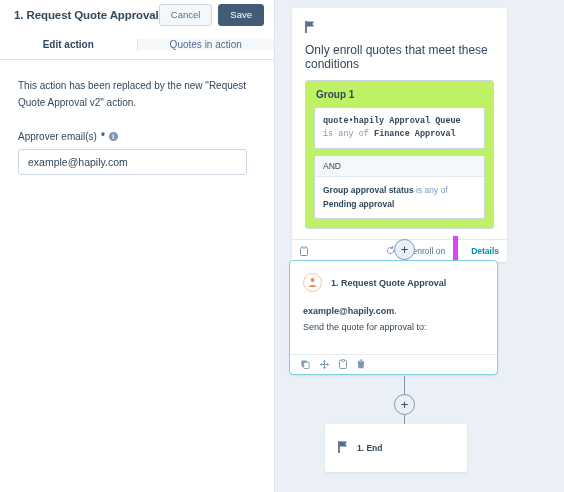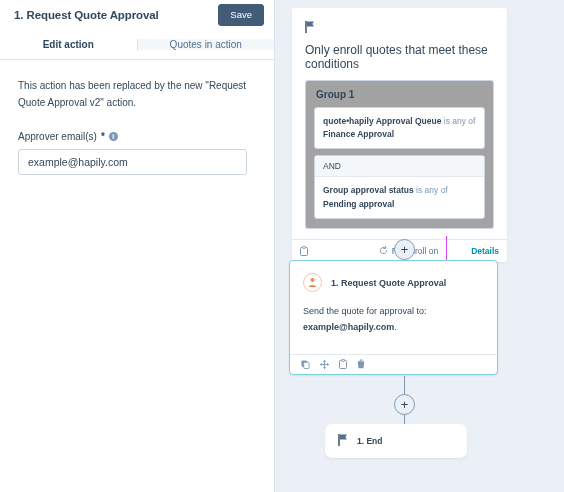--- a/index.html
+++ b/index.html
@@ -199,38 +199,39 @@
     font-weight: bold;
     color: #33475b;
   }
   .trigger-sub {
     font-size: 12px;
     color: #33475b;
     padding: 0 13px 9px 13px;
   }
   .group-box {
     margin: 0 13px 10px 13px;
-    background: #a3a3a3;
+    background: #bef264;
     border: 1px solid #cbd6e2;
     border-radius: 3px;
     padding: 8px 8px 9px 8px;
   }
   .group-title {
     font-size: 10px;
     font-weight: bold;
     color: #33475b;
     margin-bottom: 7px;
     padding-left: 2px;
   }
   .cond-box {
     background: #ffffff;
     border: 1px solid #cbd6e2;
     border-radius: 3px;
     padding: 7px 8px;
     margin-bottom: 6px;
+    font-family: Liberation Mono, monospace;
   }
   .cond-text {
     font-size: 8.5px;
     color: #7c98b6;
     line-height: 1.55;
   }
   .cond-text b { color: #33475b; font-weight: bold; }
   .and-box {
     background: #ffffff;
     border: 1px solid #cbd6e2;
@@ -260,22 +261,22 @@
     display: flex; align-items: center; gap: 4px;
     font-size: 8.5px;
     color: #516f90;
     cursor: pointer;
   }
   .details-link {
     font-size: 8.5px;
     color: #0091ae;
     font-weight: bold;
     cursor: pointer;
-    border-left: 1px solid #d946ef;
-    padding-left: 24px;
+    border-left: 5px solid #d946ef;
+    padding-left: 13px;
     margin-left: 8px;
     height: 30px;
     display: flex; align-items: center;
   }
 
   
   .action-card {
     left: 14px;
     top: 260px;
     width: 209px;
@@ -316,43 +317,43 @@
     height: 20px;
     padding: 0 11px;
   }
   .mini-icon { cursor: pointer; display: flex; align-items: center; }
 
   
   .end-card {
     left: 50px;
     top: 424px;
     width: 142px;
-    height: 34px;
+    height: 48px;
     display: flex;
     align-items: center;
     gap: 9px;
     padding: 0 13px;
-    border-radius: 7px;
   }
   .end-title {
     font-size: 8.5px;
     font-weight: bold;
     color: #33475b;
   }
 </style>
 </head>
 <body>
 
 <div class="app">
 
   <div class="left-panel">
 
     <div class="panel-header">
       <div class="panel-title">1. Request Quote Approval</div>
       <div class="header-buttons">
+        <button class="btn btn-cancel">Cancel</button>
         <button class="btn btn-save">Save</button>
       </div>
     </div>
 
     <div class="tabs">
       <div class="tab active">Edit action</div>
       <div class="tab">Quotes in action</div>
     </div>
 
     <div class="panel-body">
@@ -440,22 +441,22 @@
         <div class="action-head">
           <span class="action-icon-wrap">
             <svg width="11" height="11" viewBox="0 0 12 12">
               <circle cx="6" cy="3.3" r="2.1" fill="#f2854c"></circle>
               <path d="M2 11 C2 7.8 10 7.8 10 11 Z" fill="#f2854c"></path>
             </svg>
           </span>
           <span class="action-title">1. Request Quote Approval</span>
         </div>
         <div class="action-body">
+          <div><b>example@hapily.com</b><span>.</span></div>
           <div>Send the quote for approval to:</div>
-          <div><b>example@hapily.com</b><span>.</span></div>
         </div>
         <div class="action-footer">
           <span class="mini-icon">
             <svg width="9" height="9" viewBox="0 0 10 10">
               <rect x="0.5" y="0.5" width="6" height="7" rx="1" fill="#7c98b6"></rect>
               <rect x="3" y="2.5" width="6" height="7" rx="1" fill="#ffffff" stroke="#7c98b6" stroke-width="1"></rect>
             </svg>
           </span>
           <span class="mini-icon">
             <svg width="9" height="9" viewBox="0 0 10 10">

